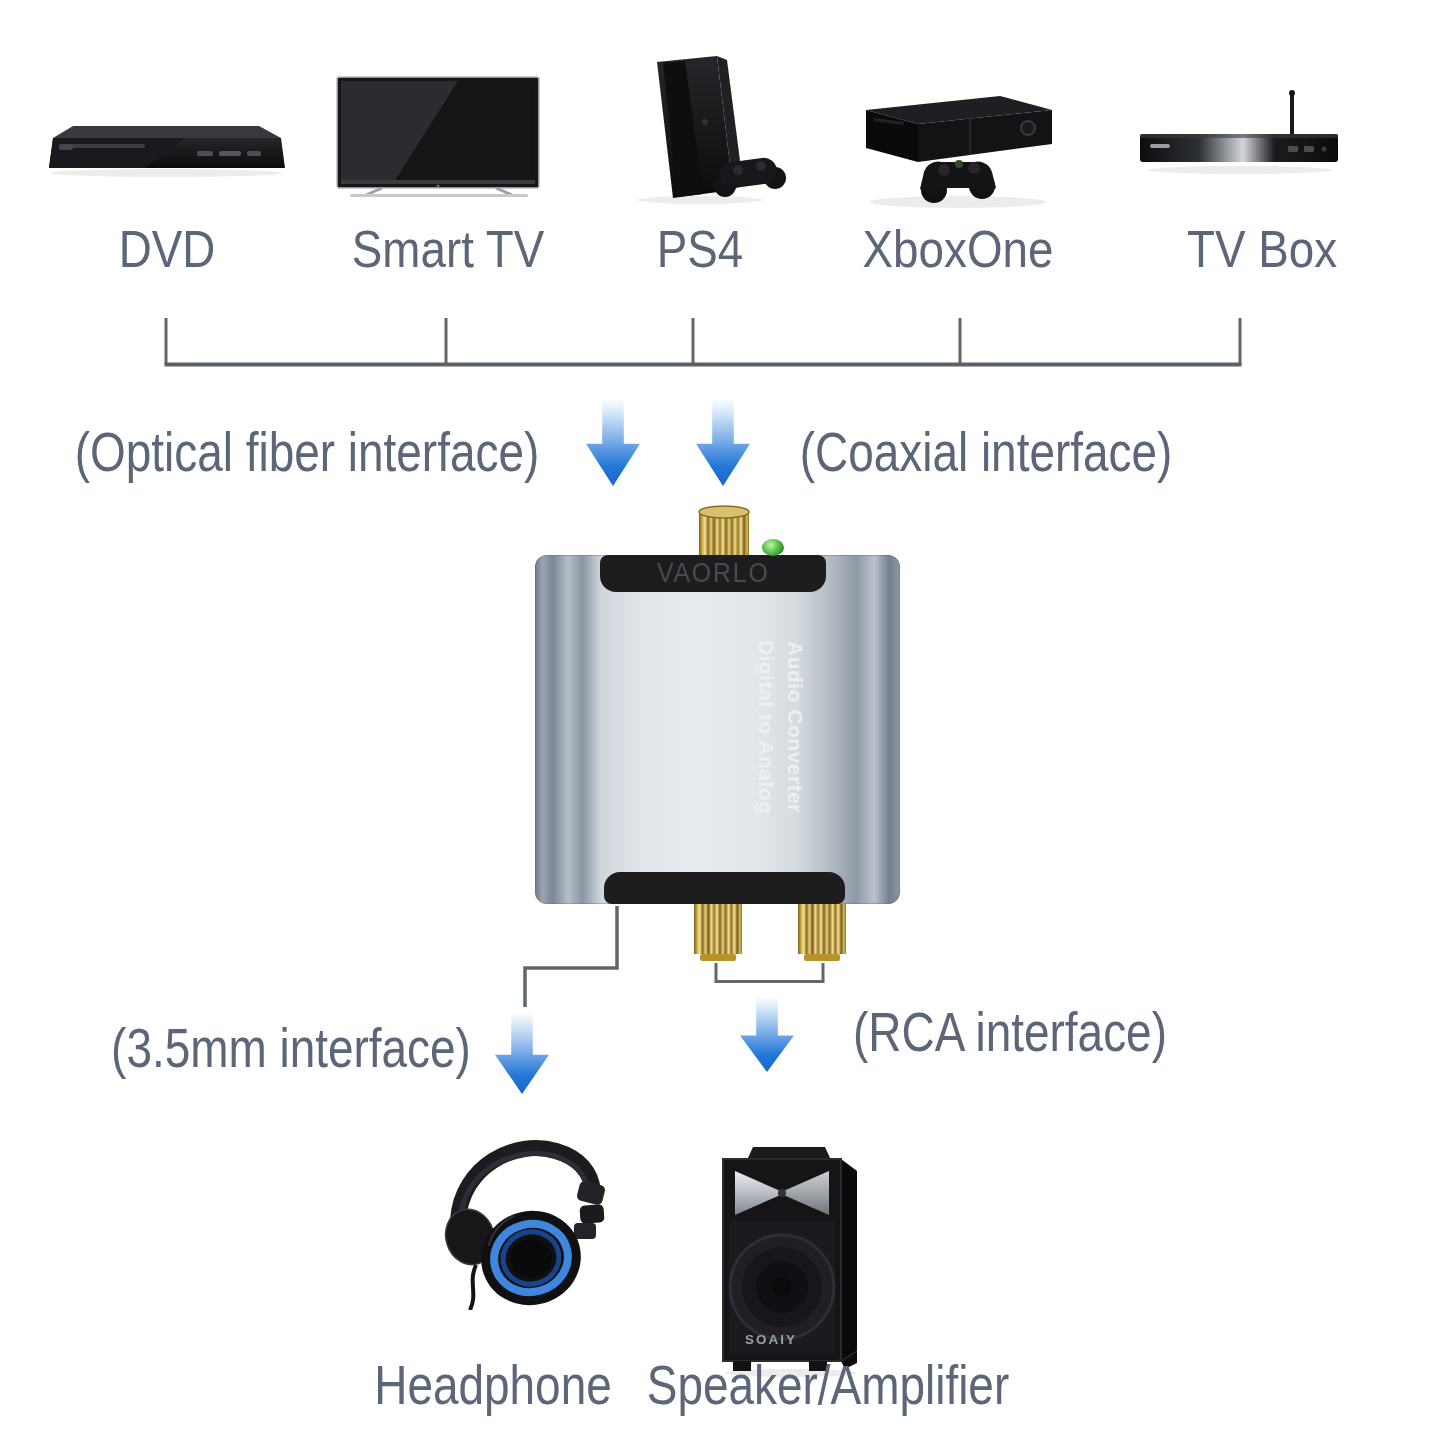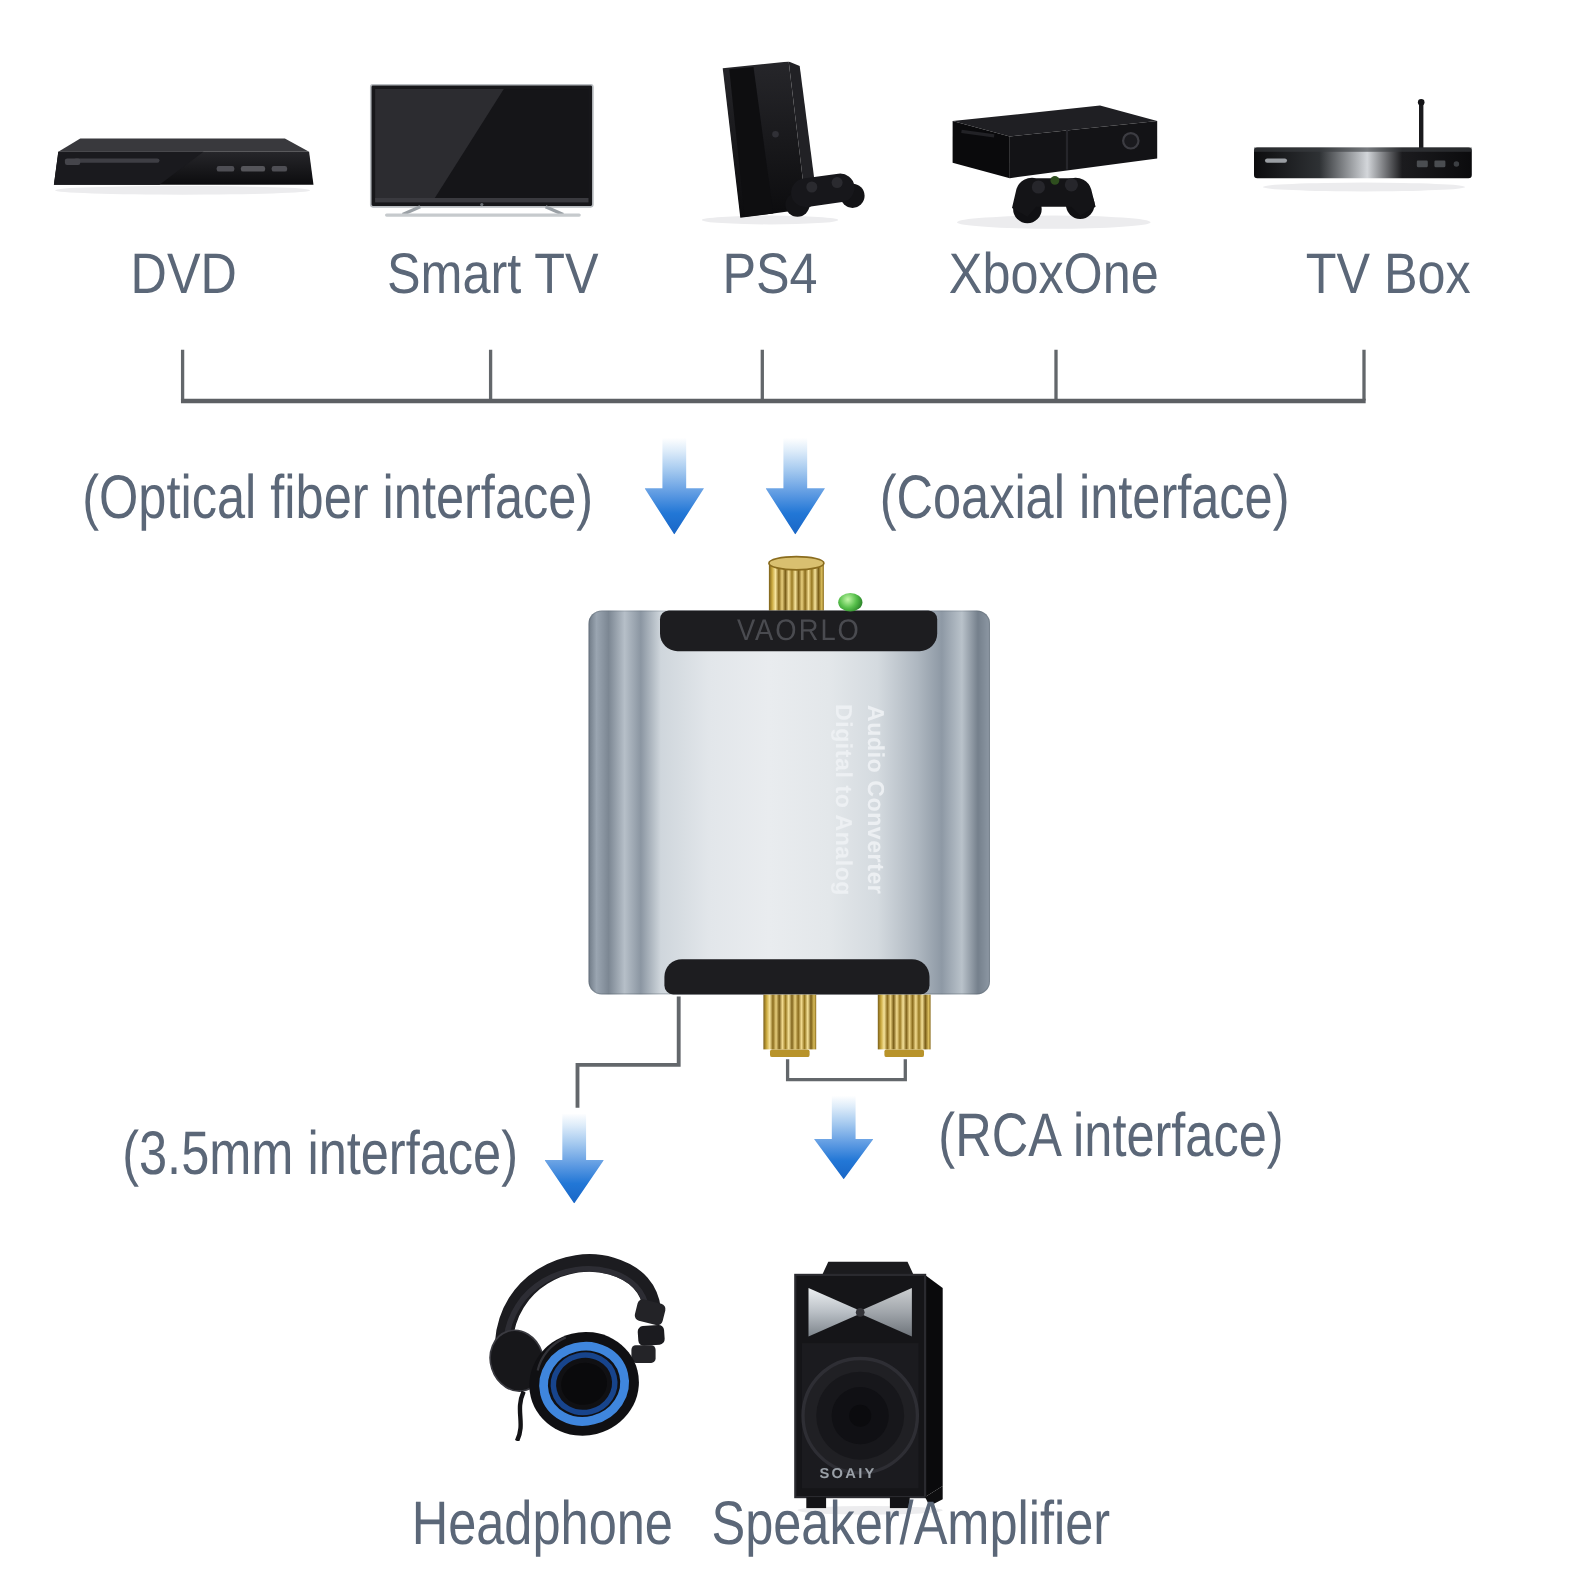--- a/index.html
+++ b/index.html
@@ -15,21 +15,21 @@
   .sink-label{position:absolute;color:#5b6778;font-size:56px;line-height:64px;white-space:nowrap;
              transform:translateX(-50%) scaleX(.82);}
   
   .arrow{position:absolute;width:54px;
          background:linear-gradient(180deg,#ffffff 0%,#dcebf9 14%,#a9ccf0 32%,#5d9ae2 58%,#2277d6 78%,#1a66c6 100%);
          clip-path:polygon(30% 0,70% 0,70% 52%,100% 52%,50% 100%,0 52%,30% 52%);}
   
   .conv-body{position:absolute;left:535px;top:555px;width:365px;height:349px;border-radius:12px;
     background:linear-gradient(90deg,#6f7a86 0%,#9aa5b1 2%,#7c8793 5%,#b6bfc8 9%,#8b96a2 13%,#cfd6dc 18%,#e2e6ea 30%,#e9ecef 45%,#e3e7ea 60%,#d4dadf 72%,#aeb7c0 82%,#8e99a5 88%,#b9c2ca 93%,#75808c 97%,#8d98a4 100%);
     box-shadow:inset 0 0 0 1px rgba(90,100,110,.35);}
-  .conv-band-top{position:absolute;left:600px;top:555px;width:252px;height:37px;background:#1d1d20;
+  .conv-band-top{position:absolute;left:600px;top:555px;width:226px;height:37px;background:#1d1d20;
     border-radius:8px 8px 16px 16px;}
   .conv-band-bottom{position:absolute;left:604px;top:872px;width:241px;height:32px;background:#1d1d20;
     border-radius:16px 16px 8px 8px;}
   .brand{display:block;text-align:center;line-height:37px;font-size:27px;color:#4a4b50;letter-spacing:2px;}
   .brand span{display:inline-block;transform:scaleX(.92);}
   .panel-text{position:absolute;left:752px;top:620px;width:62px;height:214px;
     writing-mode:vertical-lr;text-orientation:mixed;text-align:center;
     font-size:21px;font-weight:bold;line-height:29px;color:#eef1f4;opacity:.95;letter-spacing:.5px;}
   .panel-text div{display:block;}
   .led{position:absolute;left:762px;top:539px;width:22px;height:17px;border-radius:50%;

